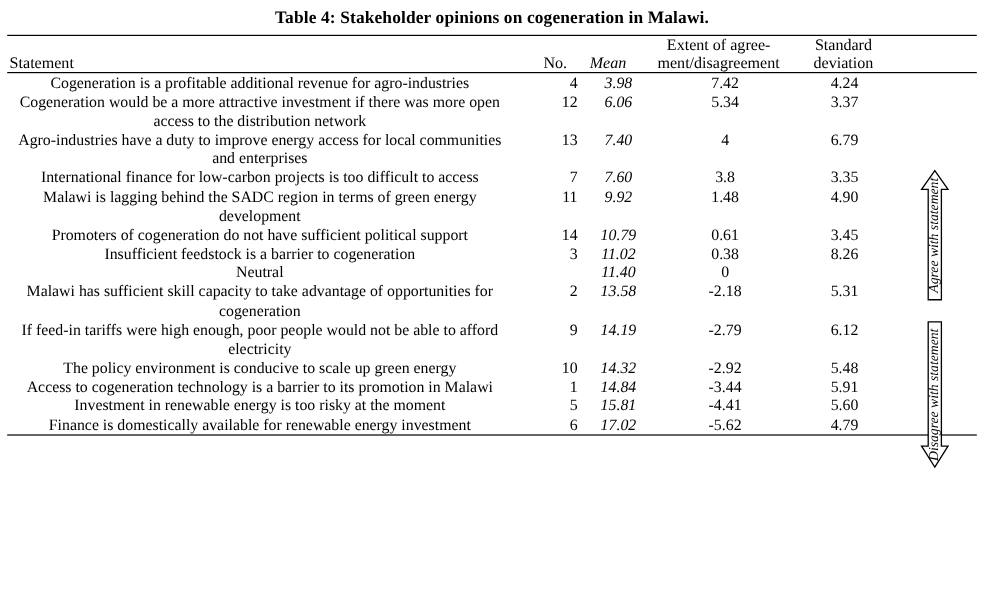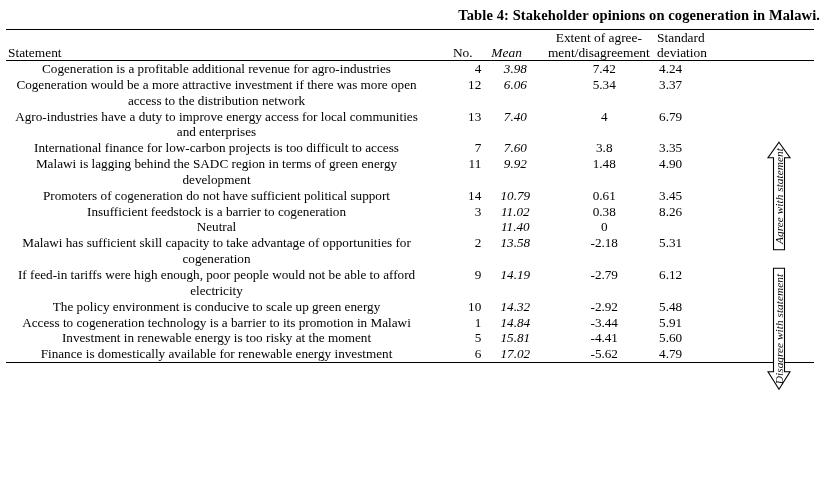--- a/index.html
+++ b/index.html
@@ -16,21 +16,21 @@
     overflow: hidden;
   }
   .page {
     width: 820px;
     height: 504px;
     position: relative;
     box-sizing: border-box;
     padding: 0;
   }
   .caption {
-    text-align: right;
+    text-align: center;
     font-weight: bold;
     font-size: 14.5px;
     letter-spacing: 0.1px;
     padding-top: 7px;
     padding-bottom: 5px;
   }
   .rule-top {
     border-top: 1.6px solid #000;
     margin: 0 6px;
   }
@@ -55,21 +55,21 @@
   .hdr td {
     font-size: 13.4px;
     padding-top: 5px;
     padding-bottom: 5px;
     line-height: 1.12;
   }
   .c-stmt { width: 452px; text-align: left; padding-left: 2px !important; }
   .c-no   { width: 54px;  text-align: right; }
   .c-mean { width: 72px;  text-align: center; font-style: italic; }
   .c-ext  { width: 118px; text-align: center; }
-  .c-std  { width: 96px;  }
+  .c-std  { width: 96px;  text-align: center; }
   .c-side { width: 70px;  text-align: center; }
 
   .hdr .c-stmt { vertical-align: bottom; margin-left: 46px; }
   .hdr .c-no, .hdr .c-mean { vertical-align: bottom; }
   .hdr .c-ext, .hdr .c-std { vertical-align: top; }
 
   .row td {
     padding-top: 4px;
     padding-bottom: 3px;
     line-height: 1.2;

